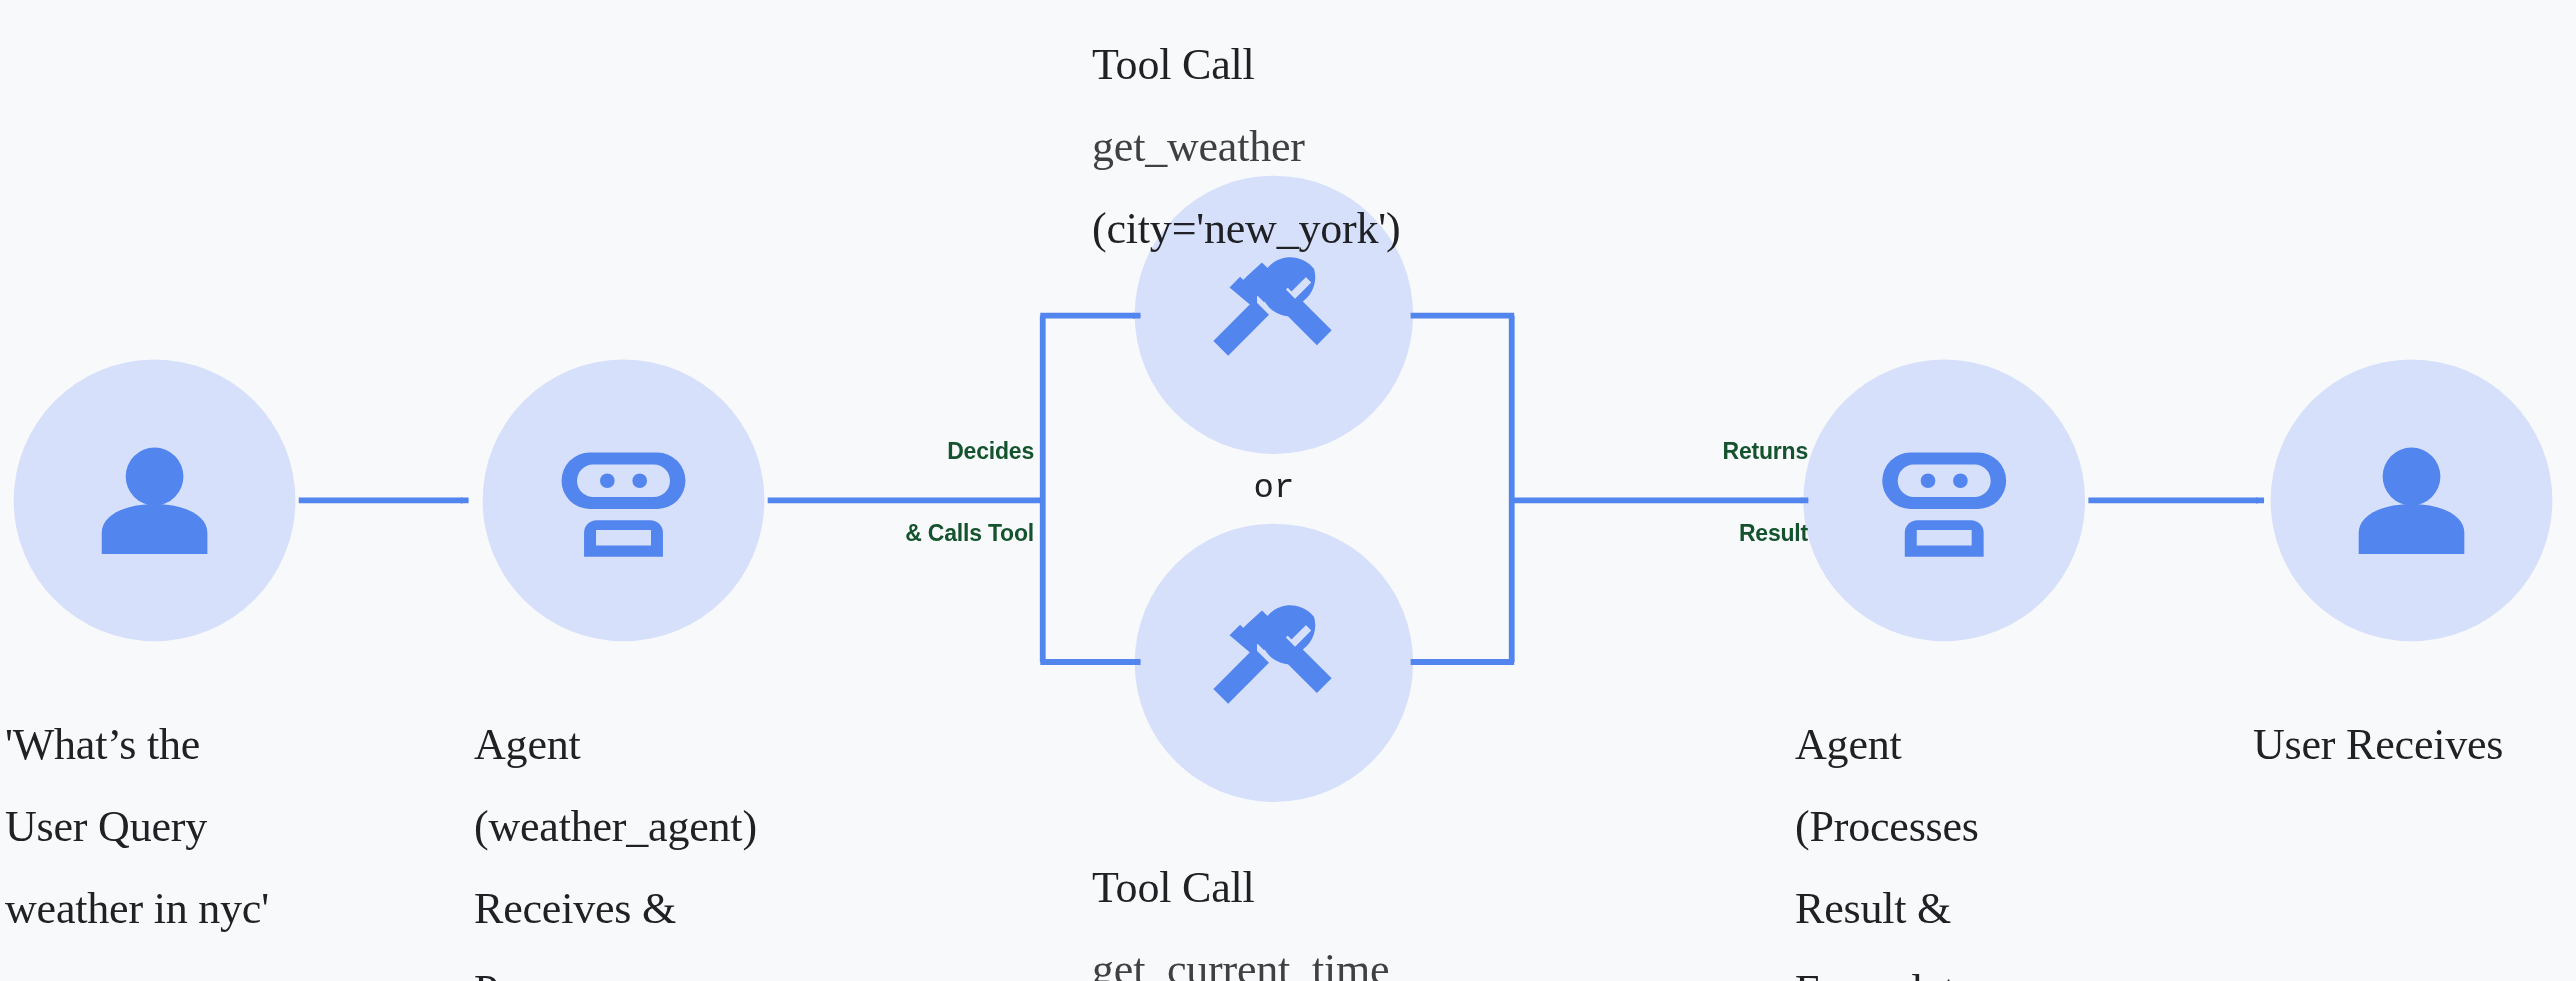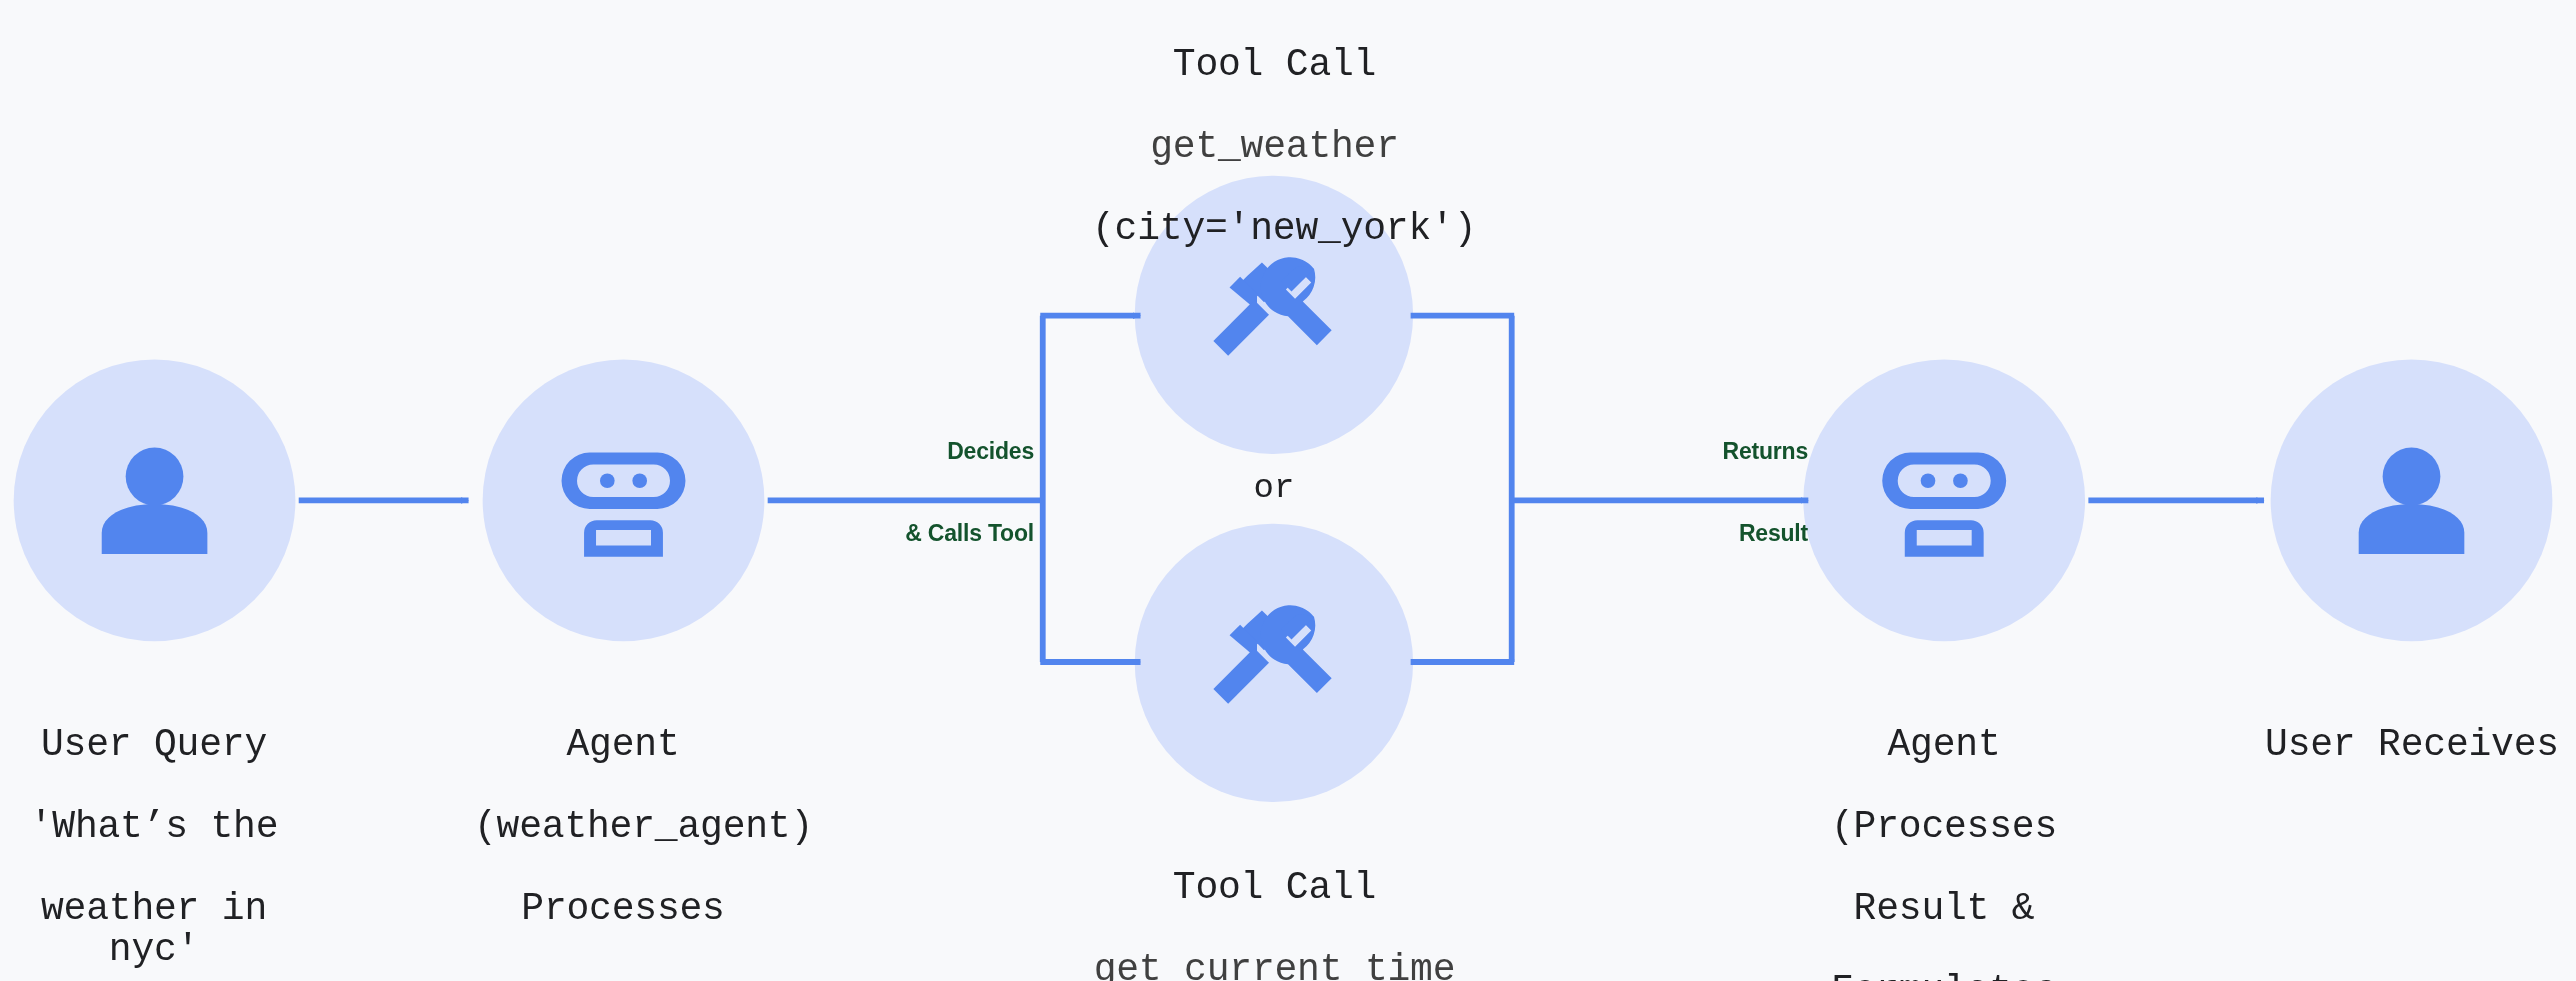--- a/index.html
+++ b/index.html
@@ -22,23 +22,22 @@
   svg.canvas {
     position: absolute;
     top: 0;
     left: 0;
     width: 2576px;
     height: 981px;
     display: block;
   }
   .node-label {
     position: absolute;
-    text-align: center;
-    font-family: Liberation Mono, monospace;
-    font-size: 38px;
+    font-family: Liberation Serif, serif;
+    font-size: 44px;
     line-height: 41px;
     color: #202124;
     white-space: pre-line;
     letter-spacing: -0.2px;
   }
   .node-label .mono-name {
     color: #404040;
   }
   .edge-label {
     position: absolute;
@@ -149,28 +148,29 @@
 
       <line x1="1824" y1="381" x2="1824" y2="799"></line>
 
       <line x1="1821" y1="604" x2="2182" y2="604" marker-end="url(#arrowhead)"></line>
 
       <line x1="2520" y1="604" x2="2732" y2="604" marker-end="url(#arrowhead)"></line>
     </g>
   </svg>
 
   <div class="node-label" style="left:5px; top:683px; width:298px;">
+    <div>'What’s the</div>
     <div>User Query</div>
-    <div>'What’s the</div>
     <div>weather in nyc'</div>
   </div>
 
   <div class="node-label" style="left:474px; top:683px; width:298px;">
     <div>Agent</div>
     <div>(weather_agent)</div>
+    <div>Receives &amp;</div>
     <div>Processes</div>
     
   </div>
 
   <div class="node-label" style="left:1092px; top:3.3px; width:365px;">
     <div>Tool Call</div>
     <div class="mono-name">get_weather</div>
     <div>(city='new_york')</div>
   </div>
 

